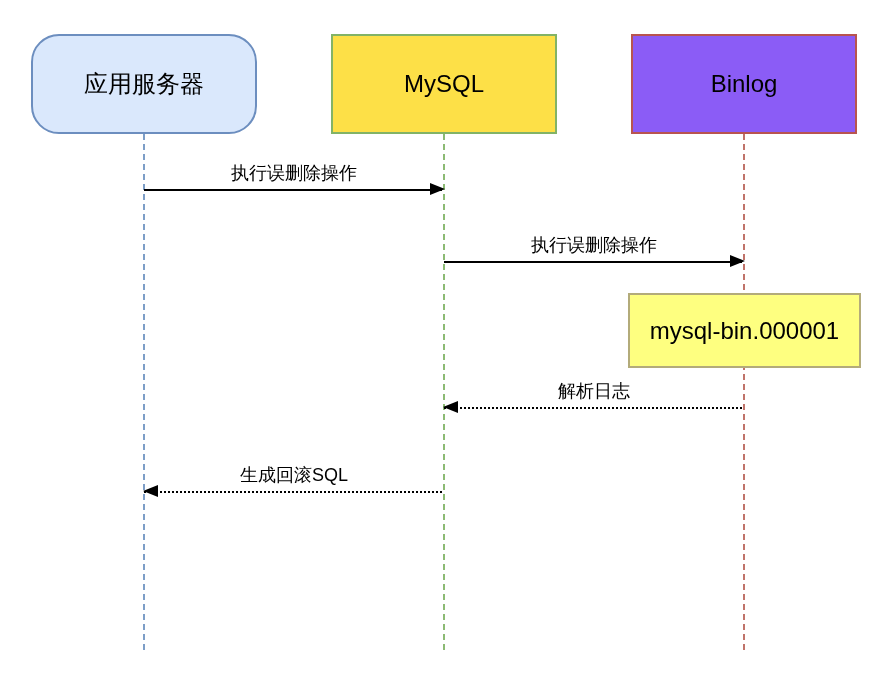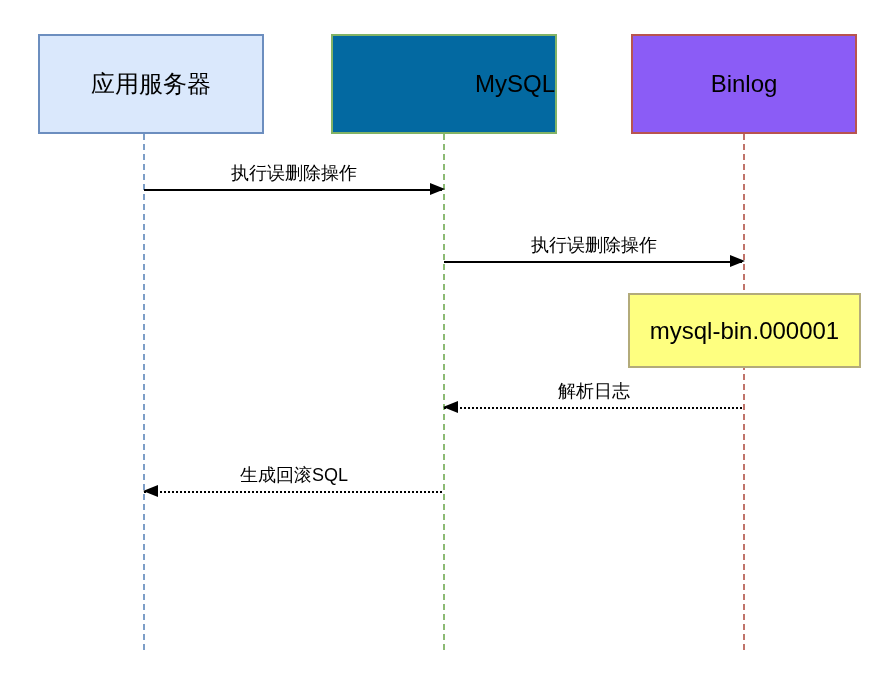--- a/index.html
+++ b/index.html
@@ -8,22 +8,22 @@
     font-family:"Liberation Sans","DejaVu Sans",sans-serif; color:#000;
     overflow:hidden;
   }
   
   .actor {
     position:absolute; top:34px; width:226px; height:100px;
     box-sizing:border-box; border:2px solid;
     display:flex; align-items:center; justify-content:center;
     font-size:24px; z-index:3;
   }
-  .actor-app    { left:38px;  background:#dae8fc; border-color:#6c8ebf; }
-  .actor-mysql  { left:331px; background:#0369a1; border-color:#82b366;justify-content:flex-end; }
+  .actor-app    { left:31px;  background:#dae8fc; border-color:#6c8ebf;border-radius:28px; }
+  .actor-mysql  { left:331px; background:#fde047; border-color:#82b366; }
   .actor-binlog { left:631px; background:#8b5cf6; border-color:#b85450; }
 
   
   .lifeline {
     position:absolute; top:134px; height:516px; width:0;
     border-left:2px dashed; z-index:1;
   }
   .lifeline-app    { left:143px; border-color:#7d9ec7; }
   .lifeline-mysql  { left:443px; border-color:#8cba74; }
   .lifeline-binlog { left:743px; border-color:#c0736a; }

